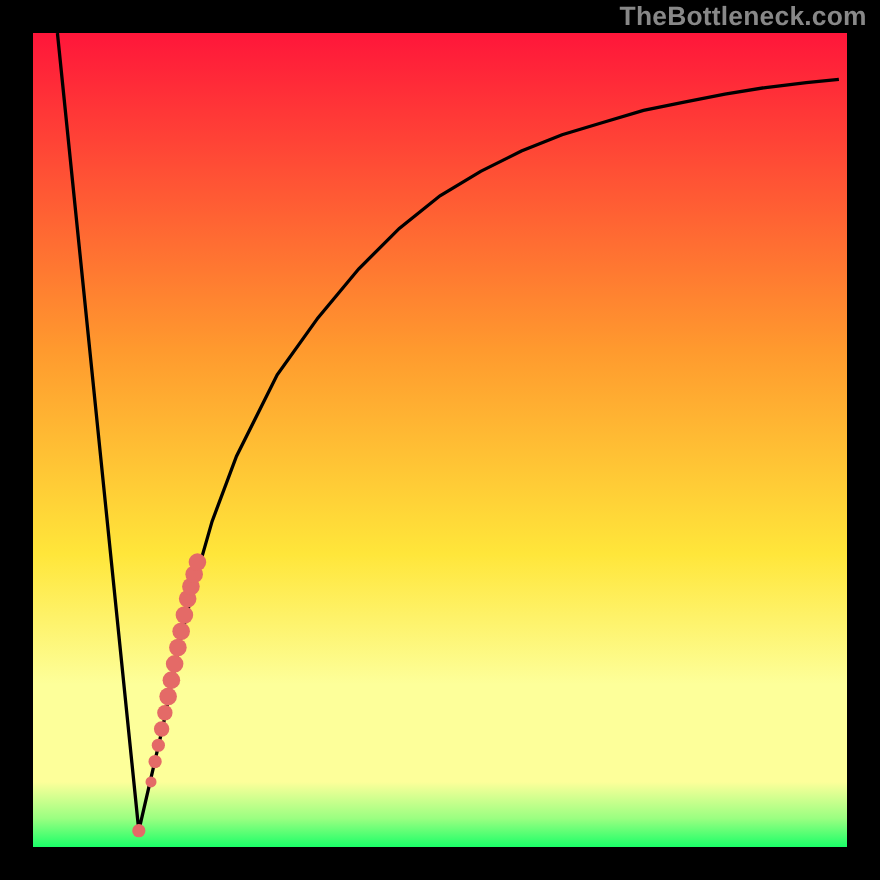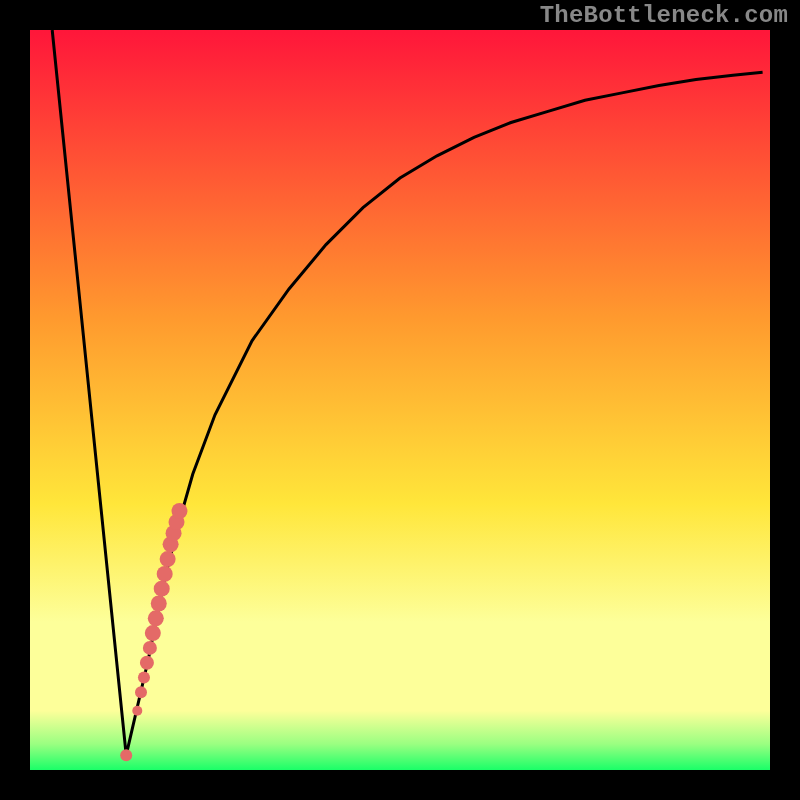--- a/index.html
+++ b/index.html
@@ -20,21 +20,21 @@
     position: absolute;
     left: 30px;
     top: 30px;
     width: 740px;
     height: 740px;
   }
   .watermark {
     position: absolute;
     top: 2px;
     right: 12px;
-    font-family: Liberation Mono, monospace;
+    font-family: Liberation Sans, sans-serif;
     font-size: 24px;
     font-weight: 600;
     color: #888888;
     letter-spacing: 0.2px;
   }
 </style>
 </head>
 <body>
 
 <div class="frame">

